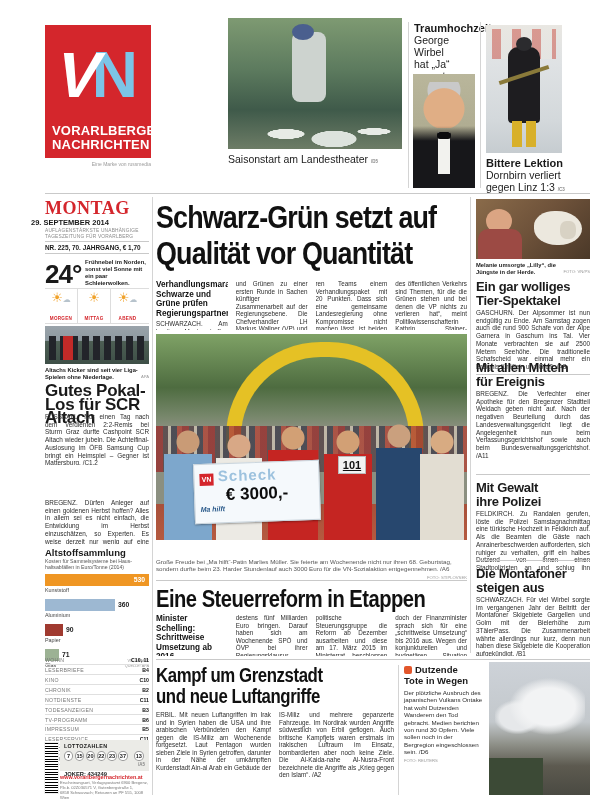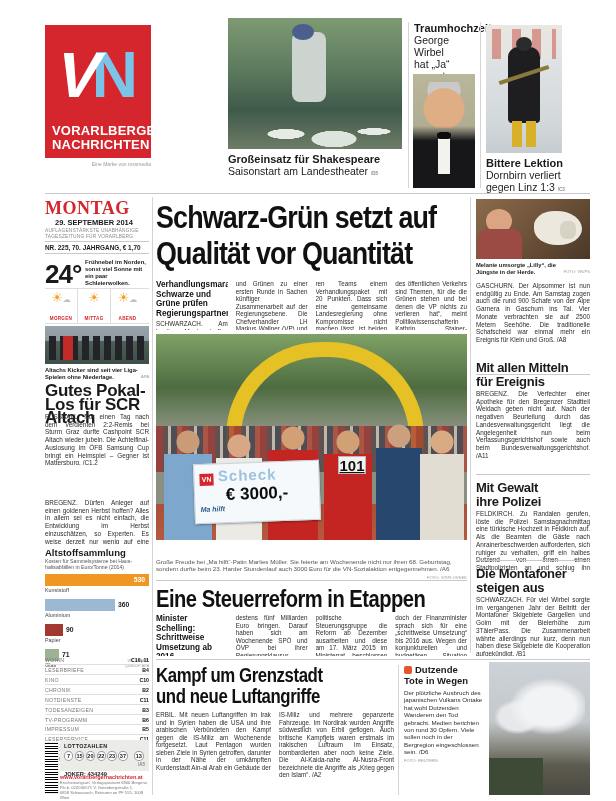--- a/index.html
+++ b/index.html
@@ -81,21 +81,21 @@
   .crowd{background:repeating-linear-gradient(90deg,#973432 0 7px,#58474a 7px 12px,#c8beae 12px 15px,#43424e 15px 21px,#b04a3c 21px 26px);opacity:.85;}
   .track{background:linear-gradient(180deg,#a8503a,#b55a40);}
   .person{border-radius:9px 9px 0 0;}
   .check{background:#f5f9fc;border:1px solid #c9d4dc;transform:rotate(-2deg);
      box-shadow:0 1px 2px rgba(0,0,0,.35);padding:3px 5px;box-sizing:border-box;}
   .check-word{color:#9dc2de;font-weight:bold;font-size:15px;letter-spacing:1px;}
   .check-amt{color:#0d0d0d;font-weight:bold;font-size:17px;}
   .check-note{color:#2a5a8a;font-style:italic;font-weight:bold;font-size:7px;}
   .minilogo{background:#d4262c;color:#fff;font-weight:bold;font-size:7px;width:14px;height:12px;
      display:inline-flex;align-items:center;justify-content:center;}
-  .bib{background:#f2f2f2;border:1px solid #bbb;color:#111;font-weight:bold;font-size:15px;
+  .bib{background:#f2f2f2;border:1px solid #bbb;color:#111;font-weight:bold;font-size:11px;
      display:flex;align-items:center;justify-content:center;text-decoration:underline;}
   
   .jbadge{width:8px;height:8px;background:#e2562b;border-radius:2px;display:inline-block;
      margin-right:3px;position:relative;top:1px;}
   .jtitle{font-weight:bold;font-size:9.5px;line-height:10.5px;}
   .jtext{font-size:6.2px;line-height:7.4px;color:#2c2c2c;}
   
   .rl-title{font-weight:bold;font-size:13px;line-height:13.5px;letter-spacing:-.3px;}
 </style>
 </head>
@@ -114,21 +114,20 @@
     </div>
   </div>
   <div class="abs brandnote" style="left:45px;top:161px;width:106px;">Eine Marke von russmedia</div>
 
   <div class="abs clip" style="left:228px;top:18px;width:174px;height:131px;background:linear-gradient(180deg,#7e9a72 0,#5c7a5e 40%,#3f5a4a 70%,#6d7c66 100%);">
     <div class="abs" style="left:64px;top:14px;width:34px;height:70px;background:#cdd3cf;border-radius:8px;"></div>
     <div class="abs" style="left:64px;top:6px;width:22px;height:16px;background:#4a5f8e;border-radius:50%;"></div>
     <div class="abs" style="left:10px;top:86px;width:160px;height:50px;background:radial-gradient(ellipse at 30% 60%,#e7ebe6 0 18px,transparent 19px),radial-gradient(ellipse at 60% 70%,#dde3dd 0 22px,transparent 23px),radial-gradient(ellipse at 85% 55%,#e7ebe6 0 16px,transparent 17px);"></div>
   </div>
   <div class="abs" style="left:228px;top:153px;width:180px;">
-    <div class="teaser-title">Großeinsatz für Shakespeare</div>
     <div class="teaser-sub"><span>Saisonstart am Landestheater</span> <span class="ref">/D5</span></div>
   </div>
 
   <div class="abs vrule" style="left:408px;top:22px;height:166px;"></div>
 
   <div class="abs" style="left:414px;top:22px;width:62px;">
     <div class="teaser-title">Traumhochzeit</div>
     <div class="teaser-sub">George Wirbel</div>
     <div class="teaser-sub"><span>hat „Ja“ gesagt</span> <span class="ref">/D2</span></div>
   </div>
@@ -151,21 +150,21 @@
   </div>
   <div class="abs" style="left:486px;top:157px;width:90px;">
     <div class="teaser-title">Bittere Lektion</div>
     <div class="teaser-sub">Dornbirn verliert</div>
     <div class="teaser-sub"><span>gegen Linz 1:3</span> <span class="ref">/C3</span></div>
   </div>
 
   <div class="abs rule" style="left:45px;top:193px;width:545px;"></div>
 
   <div class="abs day" style="left:45px;top:198px;">MONTAG</div>
-  <div class="abs date" style="left:55px;top:218px;">29. SEPTEMBER 2014</div>
+  <div class="abs date" style="left:31px;top:218px;">29. SEPTEMBER 2014</div>
   <div class="abs claim" style="left:45px;top:228px;width:104px;">
     <div>AUFLAGENSTÄRKSTE UNABHÄNGIGE</div>
     <div>TAGESZEITUNG FÜR VORARLBERG</div>
   </div>
   <div class="abs rule" style="left:45px;top:241px;width:104px;"></div>
   <div class="abs issue" style="left:45px;top:244px;">NR. 225, 70. JAHRGANG, € 1,70</div>
   <div class="abs rule" style="left:45px;top:253px;width:104px;"></div>
 
   <div class="abs temp" style="left:45px;top:259px;">24°</div>
   <div class="abs wxtext" style="left:85px;top:259px;width:64px;">Frühnebel im Norden, sonst viel Sonne mit ein paar Schleierwolken.</div>
@@ -401,20 +400,24 @@
     <div class="abs" style="left:84px;top:22px;width:16px;height:18px;background:#d8d2c4;border-radius:40%;"></div>
     <div class="abs" style="left:10px;top:10px;width:26px;height:24px;background:#dba583;border-radius:50%;"></div>
     <div class="abs" style="left:2px;top:30px;width:44px;height:30px;background:#9c4a44;border-radius:10px 10px 0 0;"></div>
   </div>
   <div class="abs capt" style="left:476px;top:262px;width:114px;">
     <div>Melanie umsorgte „Lilly“, die</div>
     <div><span>Jüngste in der Herde.</span> <span class="credit" style="float:right;">FOTO: VN/PS</span></div>
   </div>
 
   <div class="abs" style="left:476px;top:280px;width:114px;">
+    <div class="rl-title">
+      <div>Ein gar wolliges</div>
+      <div>Tier-Spektakel</div>
+    </div>
     <div class="lbody just clip" style="margin-top:2px;height:78px;">GASCHURN. Der Alpsommer ist nun endgültig zu Ende. Am Samstag zogen auch die rund 900 Schafe von der Alpe Garnera in Gaschurn ins Tal. Vier Monate verbrachten sie auf 2500 Metern Seehöhe. Die traditionelle Schafscheid war einmal mehr ein Ereignis für Klein und Groß. /A8</div>
   </div>
 
   <div class="abs rule" style="left:476px;top:374px;width:114px;"></div>
   <div class="abs" style="left:476px;top:361px;width:114px;">
     <div class="rl-title">
       <div>Mit allen Mitteln</div>
       <div>für Ereignis</div>
     </div>
     <div class="lbody just clip" style="margin-top:2px;height:78px;">BREGENZ. Die Verfechter einer Apotheke für den Bregenzer Stadtteil Weidach geben nicht auf. Nach der negativen Beurteilung durch das Landesverwaltungsgericht liegt die Angelegenheit nun beim Verfassungsgerichtshof sowie auch beim Bundesverwaltungsgerichtshof. /A11</div>

